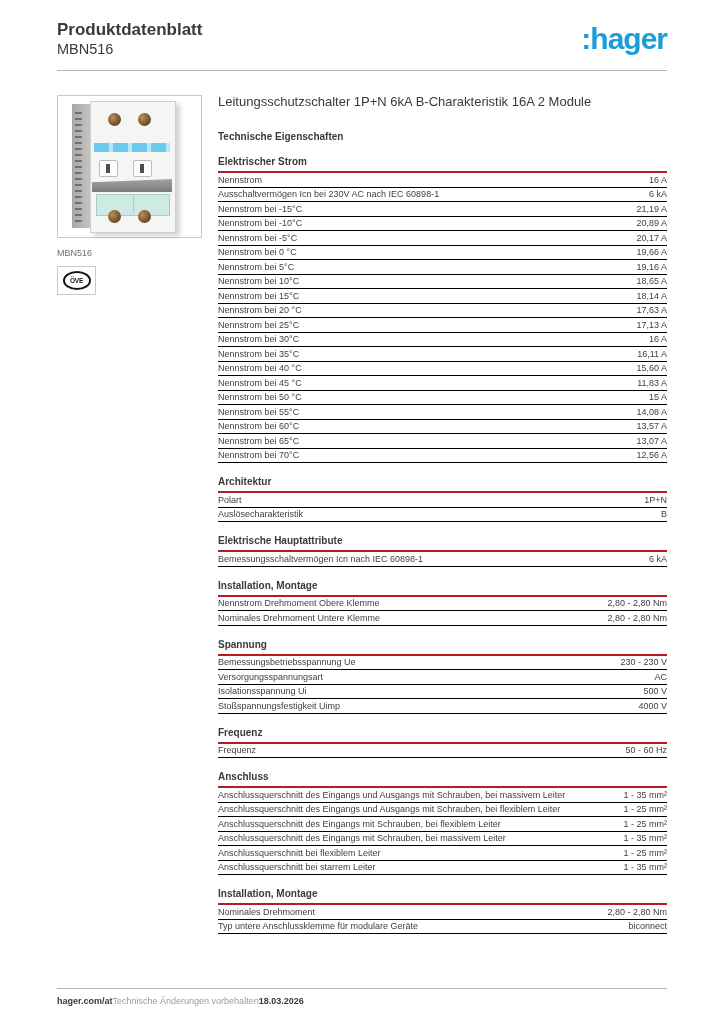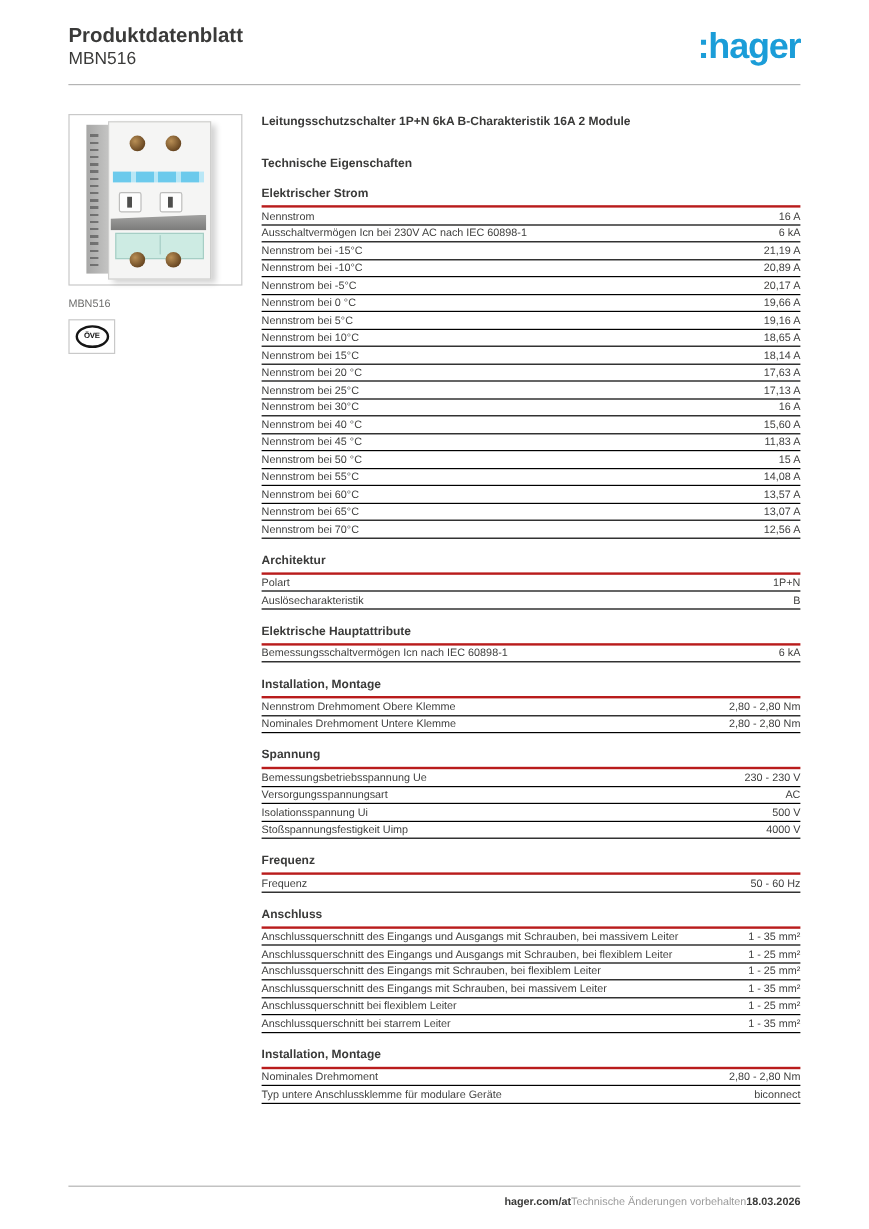--- a/index.html
+++ b/index.html
@@ -36,31 +36,31 @@
   .brk-handle{position:absolute;left:1px;top:77px;width:80px;height:13px;background:linear-gradient(180deg,#a2a2a1,#7b7b7a);
     clip-path:polygon(0 25%,100% 0,100% 100%,0 100%);}
   .brk-window{position:absolute;left:5px;top:92px;width:72px;height:20px;background:#cdebe3;border:1px solid #a6cec5;}
   .brk-window:before{content:"";position:absolute;left:50%;top:1px;width:1px;height:16px;background:#a6cec5;}
   .img-caption{margin-top:10px;font-size:9px;color:#6f6f6e;}
   .cert-box{margin-top:8px;width:37px;height:27px;border:1px solid #c9c9c9;display:flex;align-items:center;justify-content:center;}
   .cert-oval{display:flex;align-items:center;justify-content:center;width:24px;height:15px;border:2px solid #151515;border-radius:50%;
     font-size:6.5px;font-weight:bold;color:#151515;letter-spacing:-0.2px;}
 
   
-  .prod-title{font-size:10px;font-weight:bold;color:#3a3a39;line-height:12px;}
+  .prod-title{font-size:13px;font-weight:normal;color:#3a3a39;line-height:12px;}
   .tech-heading{font-size:10px;font-weight:bold;color:#3a3a39;margin-top:23px;line-height:12px;}
   .spec-section{margin-top:13px;}
   .spec-section-title{font-size:10px;font-weight:bold;color:#3a3a39;margin:0;padding-bottom:3px;border-bottom:2px solid #b91c1c;line-height:12px;}
   .spec-row{display:flex;justify-content:space-between;align-items:center;height:14.5px;border-bottom:1px solid #000000;box-sizing:border-box;}
   .spec-label{font-size:9px;color:#3f3f3e;white-space:nowrap;}
   .spec-value{font-size:9px;color:#3f3f3e;white-space:nowrap;text-align:right;}
 
   
   .foot-rule{position:absolute;left:57px;right:57px;top:988px;height:1px;background:#b4b4b4;}
-  .footer{position:absolute;left:57px;right:57px;top:996px;display:flex;justify-content:flex-end;align-items:baseline;}
+  .footer{position:absolute;left:57px;right:57px;top:996px;display:flex;justify-content:flex-start;align-items:baseline;}
   .foot-site{font-size:9px;font-weight:bold;color:#3a3a39;}
   .foot-note{font-size:9px;color:#9b9b9b;}
   .foot-date{font-size:9px;font-weight:bold;color:#3a3a39;}
 </style>
 </head>
 <body>
 
 <div class="page">
 
   <div class="header">
@@ -157,20 +157,24 @@
   <div class="spec-row">
     <span class="spec-label">Nennstrom bei 25°C</span>
     <span class="spec-value">17,13 A</span>
   </div>
 
   <div class="spec-row">
     <span class="spec-label">Nennstrom bei 30°C</span>
     <span class="spec-value">16 A</span>
   </div>
 
+  <div class="spec-row">
+    <span class="spec-label">Nennstrom bei 35°C</span>
+    <span class="spec-value">16,11 A</span>
+  </div>
 
   <div class="spec-row">
     <span class="spec-label">Nennstrom bei 40 °C</span>
     <span class="spec-value">15,60 A</span>
   </div>
 
   <div class="spec-row">
     <span class="spec-label">Nennstrom bei 45 °C</span>
     <span class="spec-value">11,83 A</span>
   </div>

